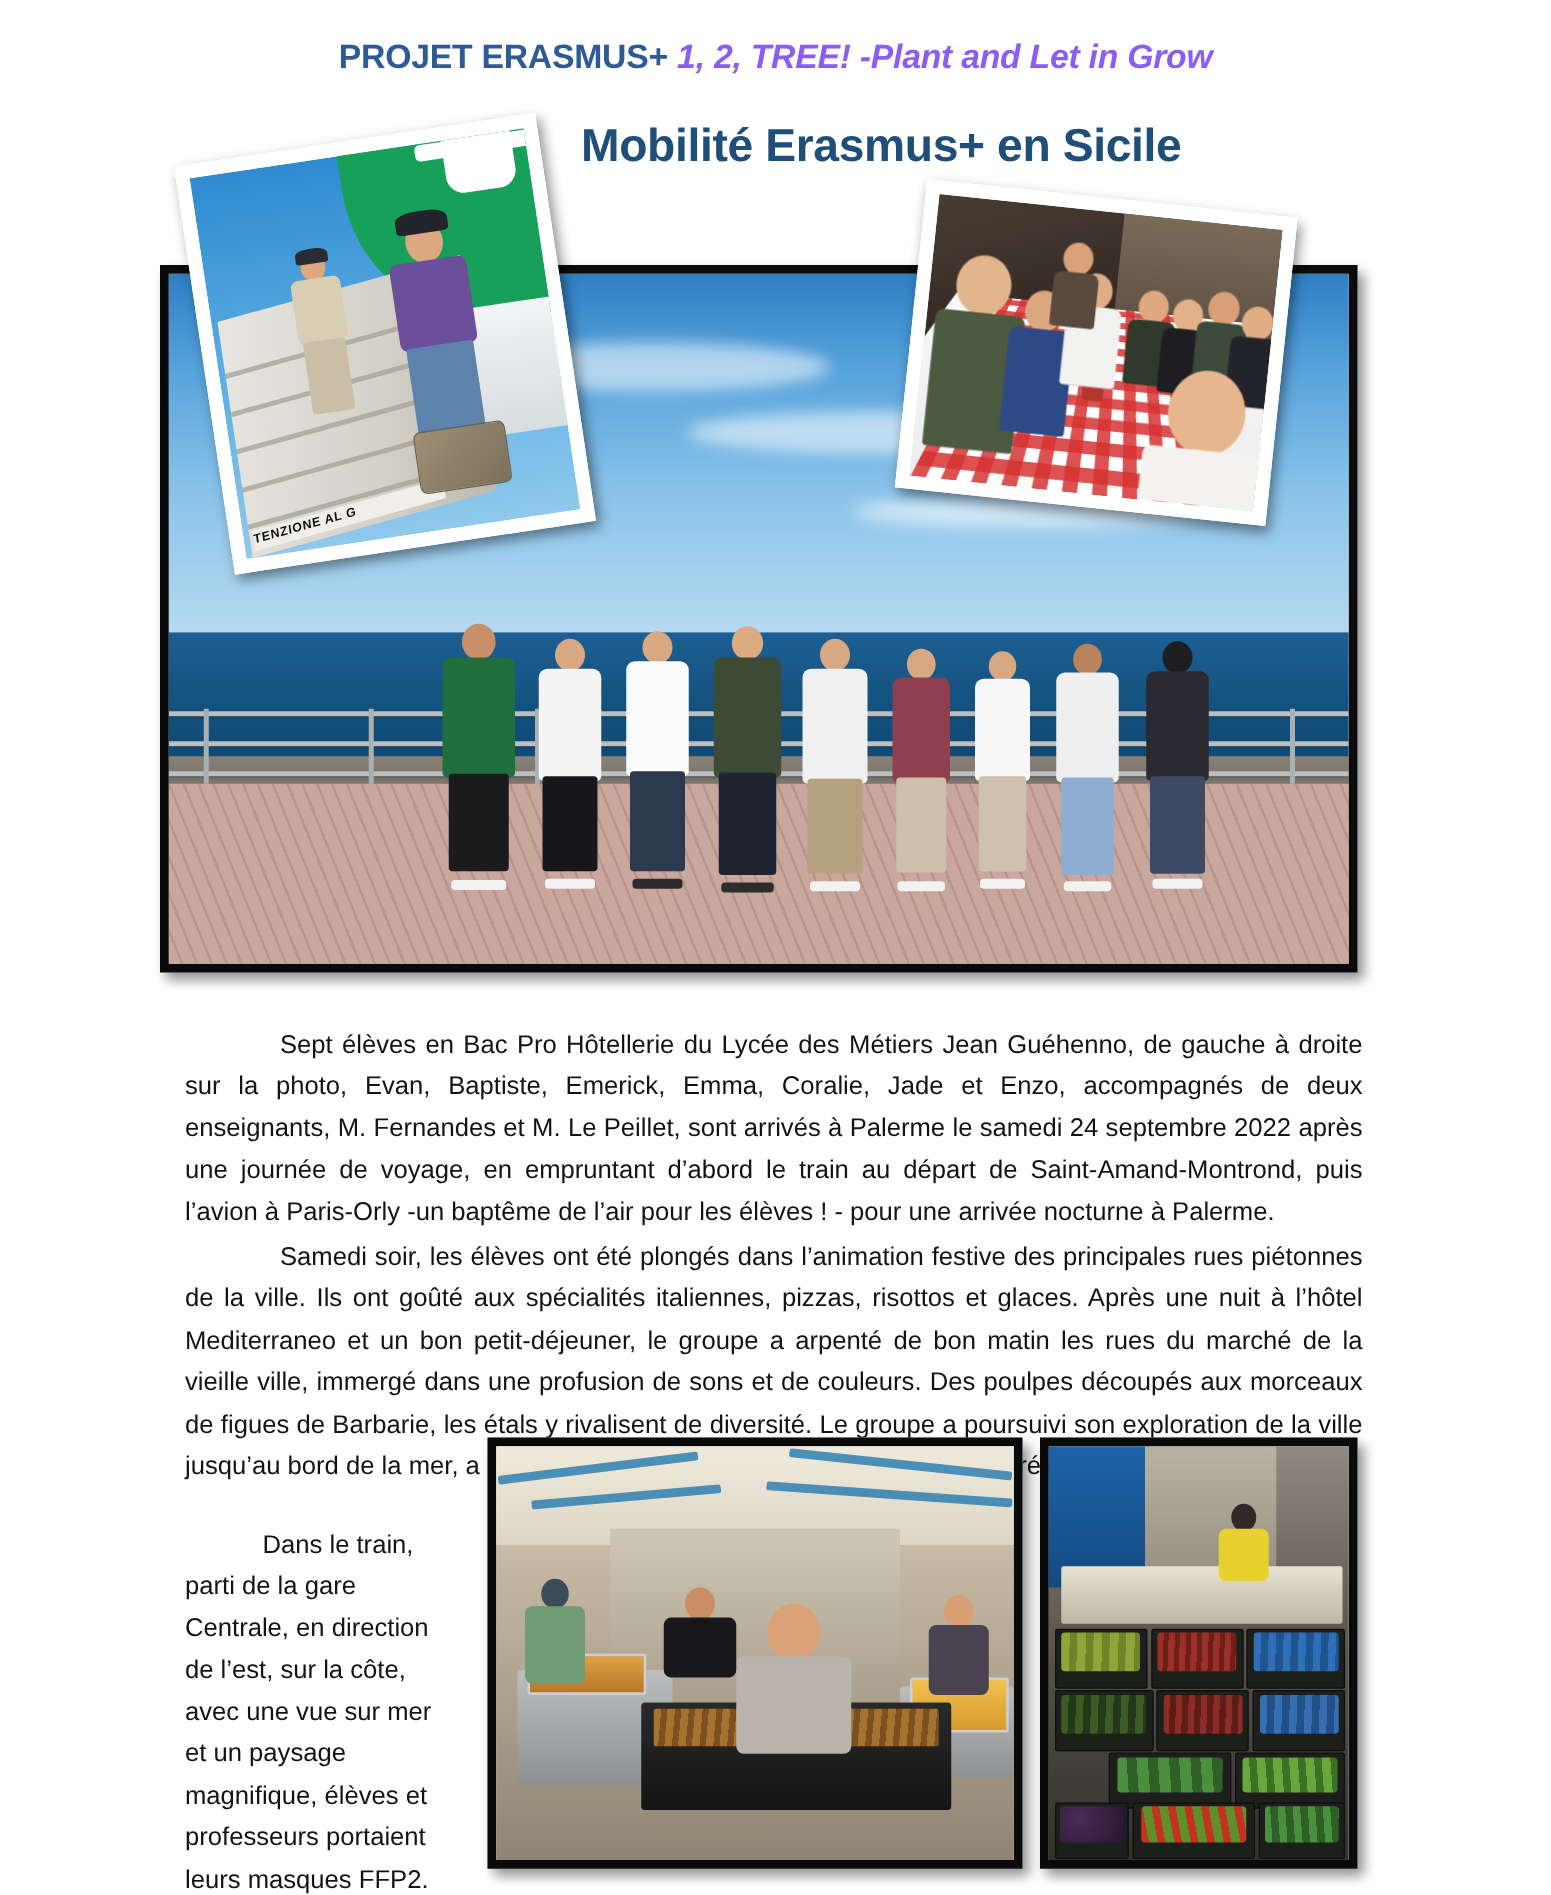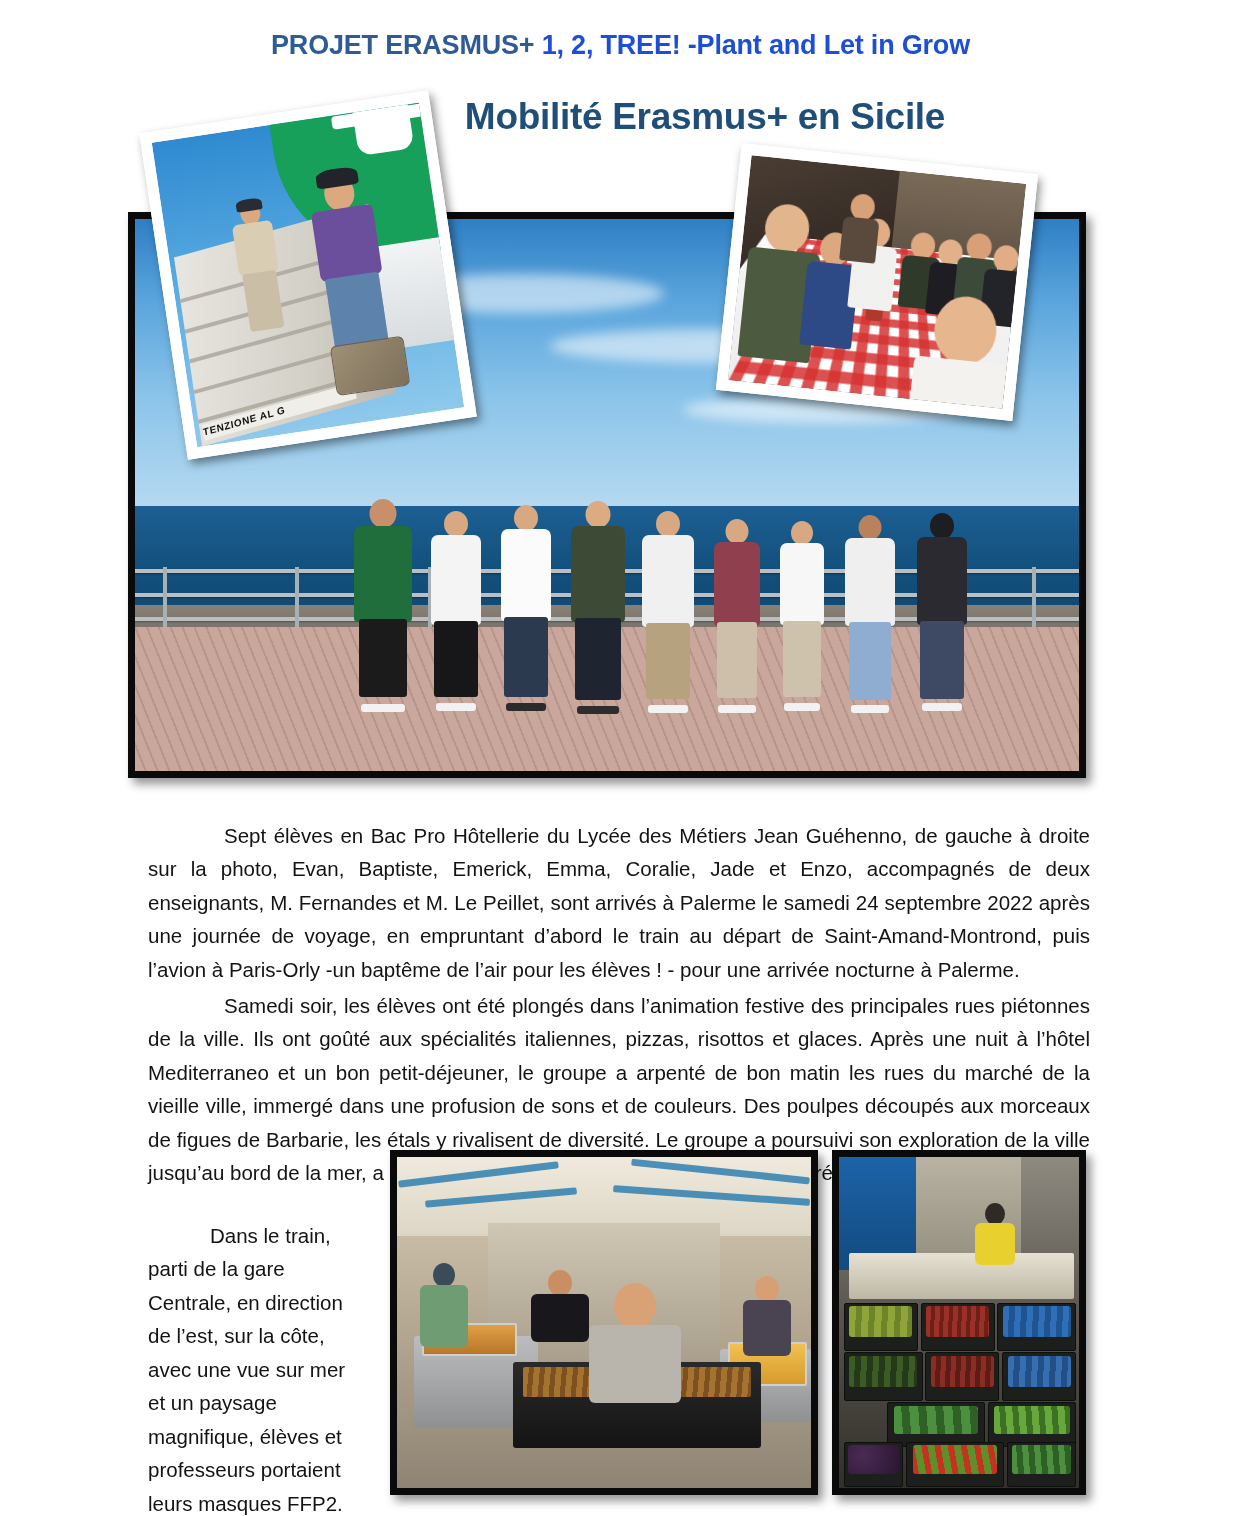--- a/index.html
+++ b/index.html
@@ -23,21 +23,21 @@
     left: 0;
     top: 30px;
     width: 1241px;
     text-align: center;
     font-size: 27px;
     font-weight: bold;
     letter-spacing: -0.2px;
     white-space: nowrap;
   }
   .title-blue  { color: #2E5B96; }
-  .title-green { color: #1d4ed8; }
+  .title-green { color: #8b5cf6; font-style: italic; }
 
   .subtitle-bar {
     position: absolute;
     left: 170px;
     top: 96px;
     width: 1070px;
     text-align: center;
     font-size: 37px;
     font-weight: bold;
     color: #1F4E79;

